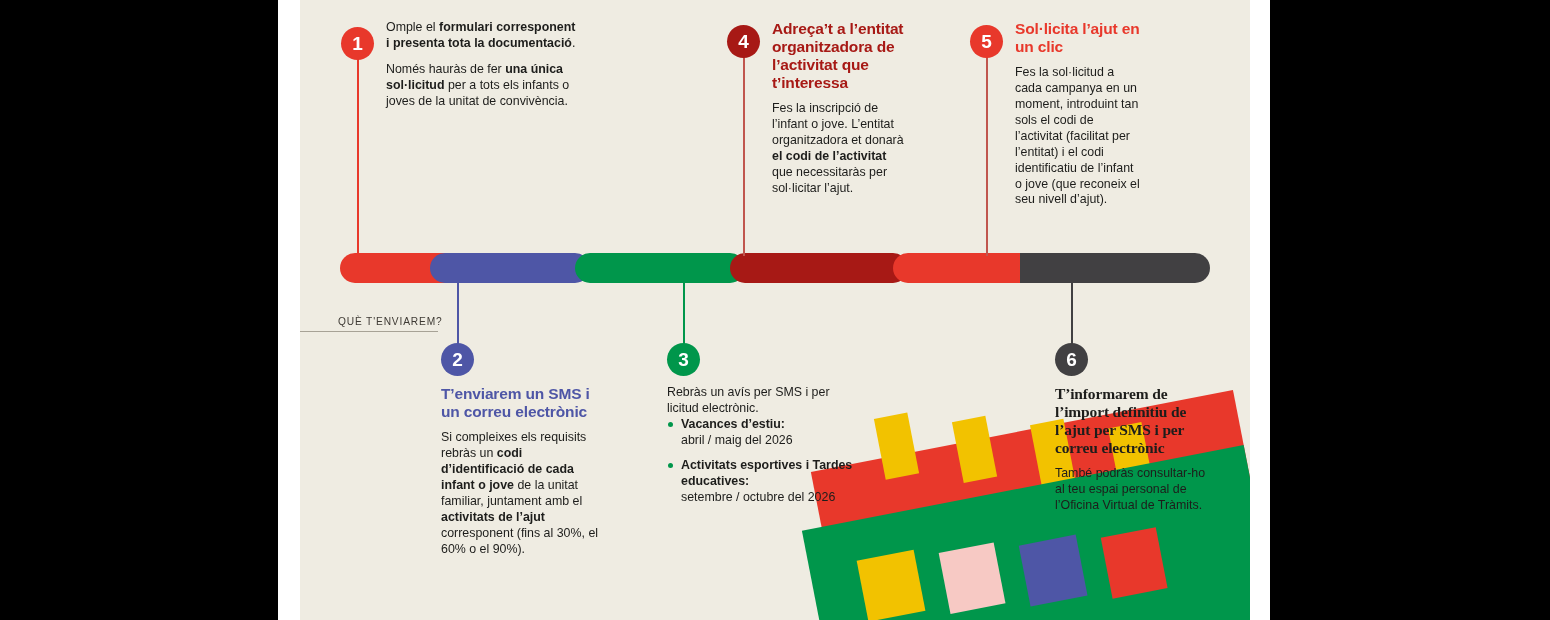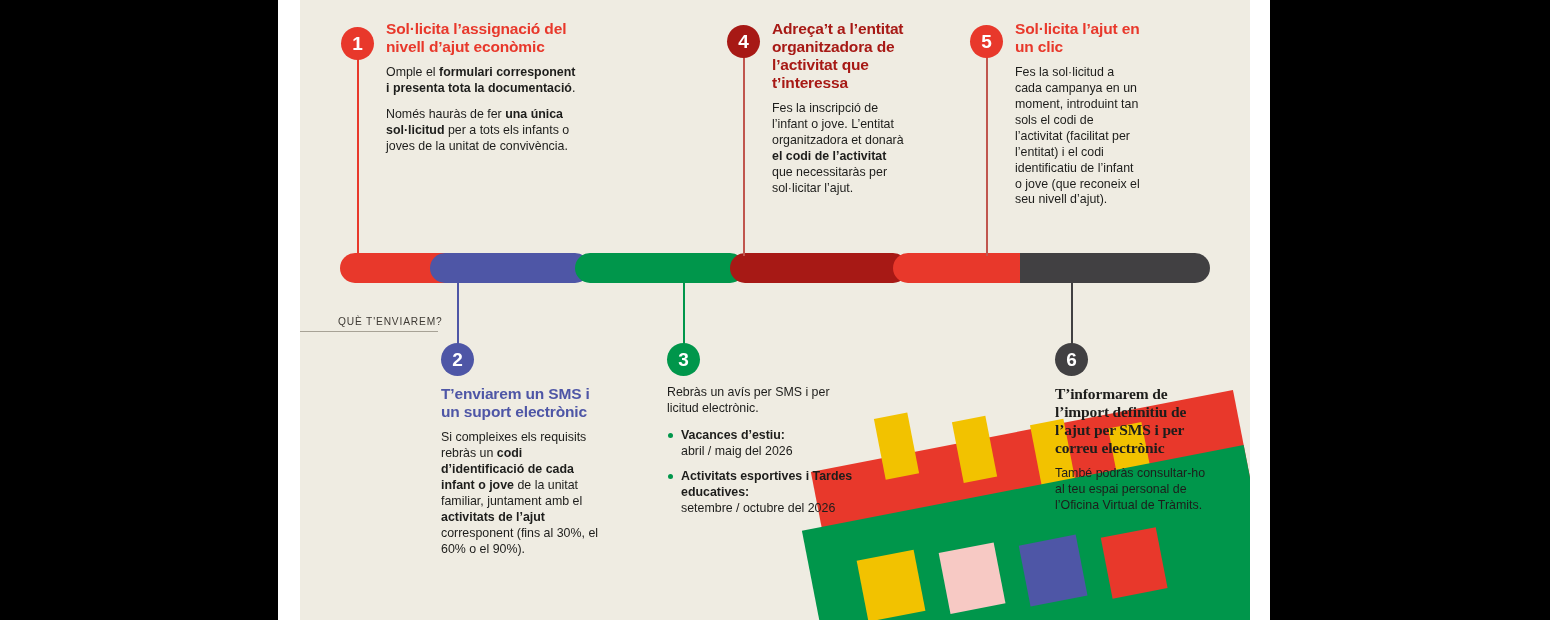--- a/index.html
+++ b/index.html
@@ -46,21 +46,21 @@
   .step { position:absolute; }
   .step h3 {
     font-size:15.5px; line-height:1.16; font-weight:700;
     letter-spacing:-0.15px; margin-bottom:9px;
   }
   .step .body { font-size:12.4px; line-height:1.285; color:#1d1d1b; }
   .step .body p { margin-bottom:10px; }
   .step .body p:last-child { margin-bottom:0; }
   .step .body b { font-weight:700; }
 
-  .bullets { list-style:none; margin-top:11px; }
+  .bullets { list-style:none; }
   .bullets li {
     position:relative; padding-left:14px; margin-bottom:9px;
     font-size:12.4px; line-height:1.285; color:#1d1d1b;
   }
   .bullets li::before {
     content:""; position:absolute; left:1px; top:5px;
     width:5px; height:5px; border-radius:50%; background:#00964b;
   }
   .bullets li b { font-weight:700; }
 
@@ -136,21 +136,20 @@
         <span>2</span>
       </div>
     <div class="circ" style="left:367px; top:343px; background:#00964b;">
         <span>3</span>
       </div>
     <div class="circ" style="left:755px; top:343px; background:#414042;">
         <span>6</span>
       </div>
 
     <div class="step" style="left:86px; top:20px; width:196px;">
-      <h3 style="color:#e8382b;">Sol·licita l’assignació del nivell d’ajut econòmic</h3>
       <div class="body">
           <p>Omple el <b>formulari corresponent i presenta tota la documentació</b>.</p>
           <p>Només hauràs de fer <b>una única sol·licitud</b> per a tots els infants o joves de la unitat de convivència.</p>
         </div>
     </div>
 
     <div class="step" style="left:715px; top:20px; width:128px;">
       <h3 style="color:#e8382b;">Sol·licita l’ajut en un clic</h3>
       <div class="body">
           <p>Fes la sol·licitud a cada campanya en un moment, introduint tan sols el codi de l’activitat (facilitat per l’entitat) i el codi identificatiu de l’infant o jove (que reconeix el seu nivell d’ajut).</p>
@@ -158,21 +157,21 @@
     </div>
 
     <div class="step" style="left:472px; top:20px; width:136px;">
       <h3 style="color:#a71915;">Adreça’t a l’entitat organitzadora de l’activitat que t’interessa</h3>
       <div class="body">
           <p>Fes la inscripció de l’infant o jove. L’entitat organitzadora et donarà <b>el codi de l’activitat</b> que necessitaràs per sol·licitar l’ajut.</p>
         </div>
     </div>
 
     <div class="step" style="left:141px; top:385px; width:164px;">
-      <h3 style="color:#4e56a6;">T’enviarem un SMS i un suport electrònic</h3>
+      <h3 style="color:#4e56a6;">T’enviarem un SMS i un correu electrònic</h3>
       <div class="body">
           <p>Si compleixes els requisits rebràs un <b>codi d’identificació de cada infant o jove</b> de la unitat familiar, juntament amb el <b>activitats de l’ajut</b> corresponent (fins al 30%, el 60% o el 90%).</p>
         </div>
     </div>
 
     <div class="step" style="left:367px; top:385px; width:196px;">
       <div class="body">
           <p>Rebràs un avís per SMS i per licitud electrònic.</p>
         </div>
       <ul class="bullets">

